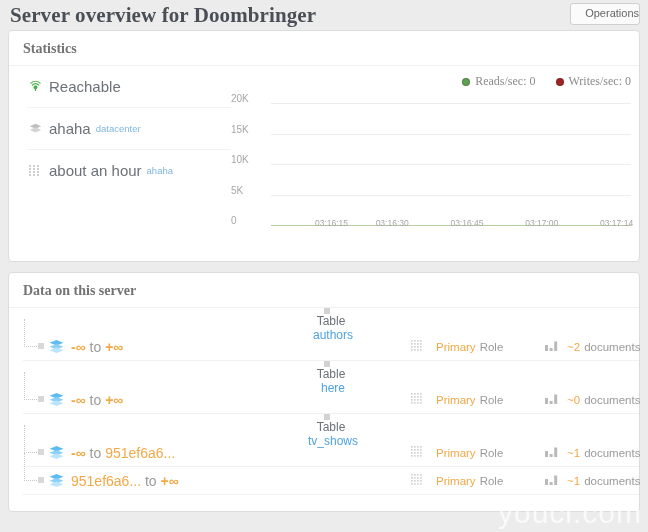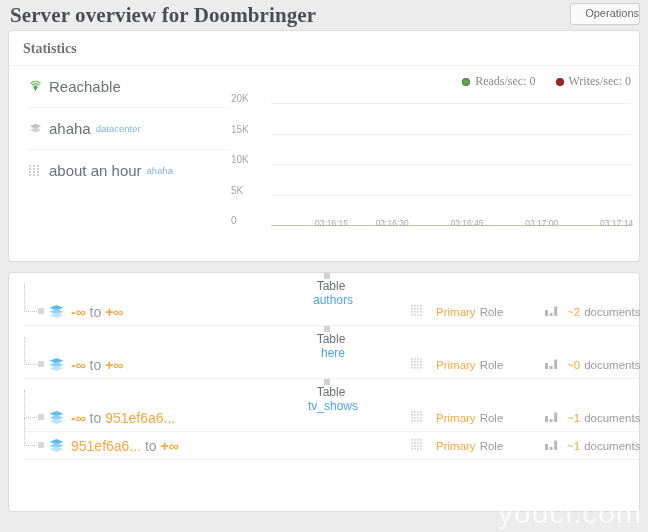--- a/index.html
+++ b/index.html
@@ -321,20 +321,21 @@
           <div class="x-tick" style="left: 161.176px;">03:16:30</div>
           <div class="x-tick" style="left: 235.976px;">03:16:45</div>
           <div class="x-tick" style="left: 310.776px;">03:17:00</div>
           <div class="x-tick" style="left: 385.576px;">03:17:14</div>
         </div>
     </div>
   </div>
 </div>
 
 <div class="panel" id="data-panel">
+  <div class="panel-title">Data on this server</div>
   <div class="data-body">
       <div class="table-group">
         <div class="table-head">
           <span class="sq"></span>
           <span>Table</span>
           <span class="table-name">authors</span>
         </div>
         <div class="shard-row">
           <span class="tree"></span>
           <span class="tree-sq"></span>

